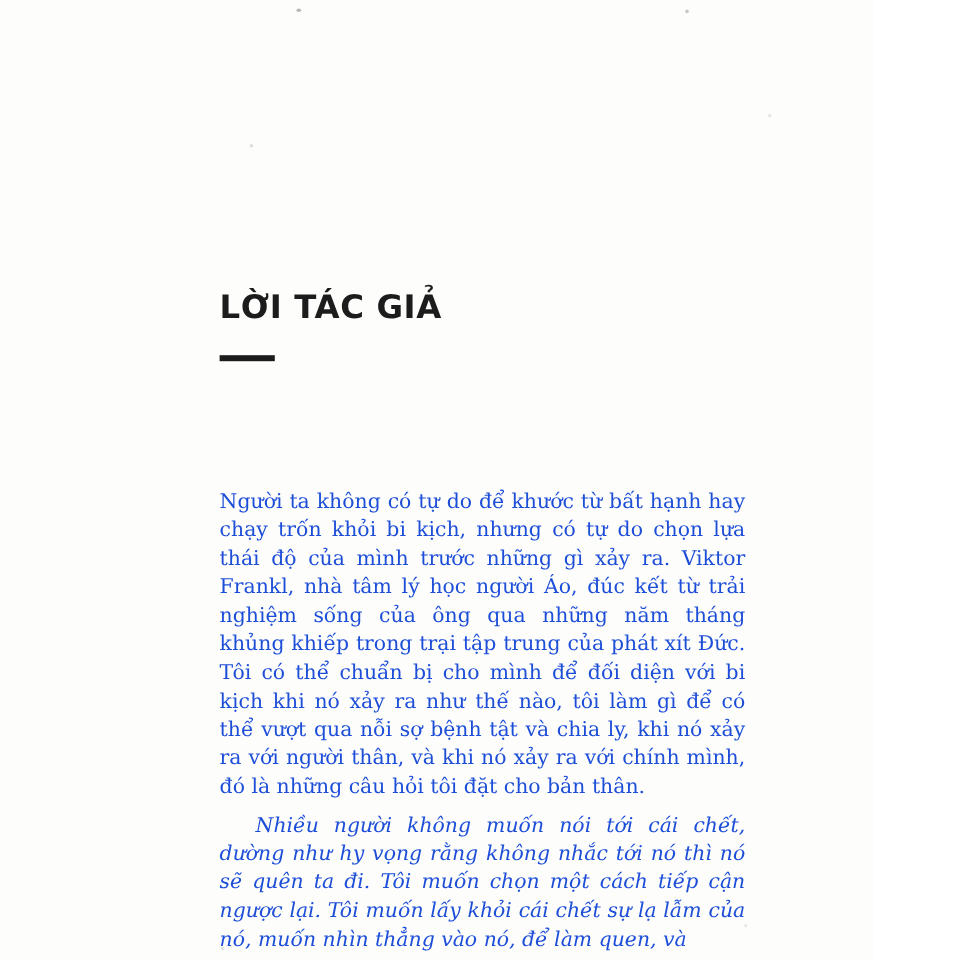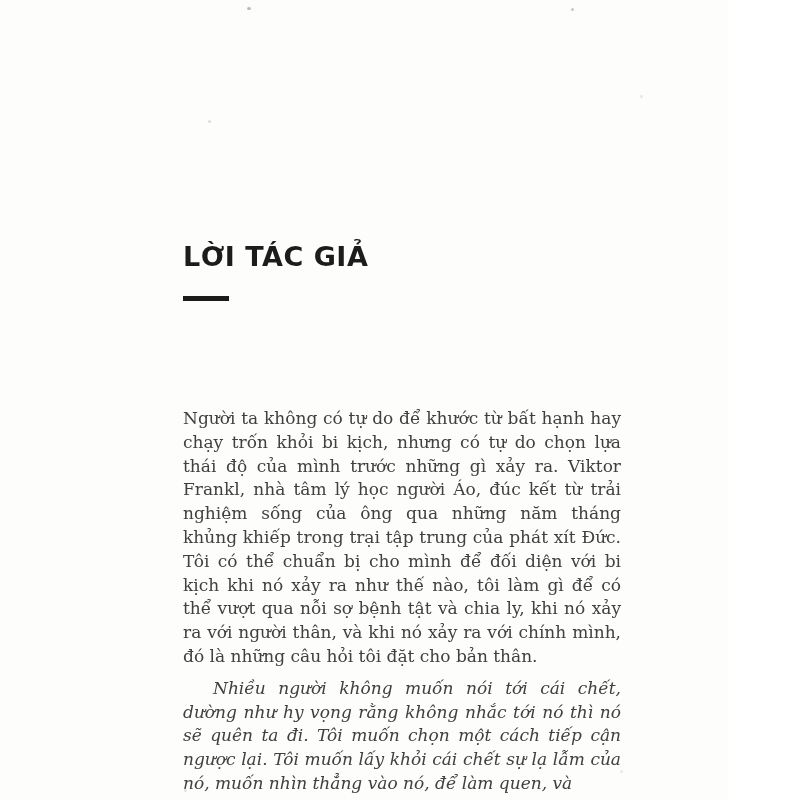--- a/index.html
+++ b/index.html
@@ -47,21 +47,21 @@
   .title-rule {
     margin-top: 24px;
     width: 46px;
     height: 5px;
     background: #1c1c1c;
   }
   .body-text {
     margin-top: 106px;
     font-size: 17px;
     line-height: 23.8px;
-    color: #404040;
+    color: #1d4ed8;
     text-align: justify;
   }
   .body-text p {
     margin: 0;
   }
   .body-text p + p {
     margin-top: 8px;
     text-indent: 30px;
     font-style: italic;
   }

